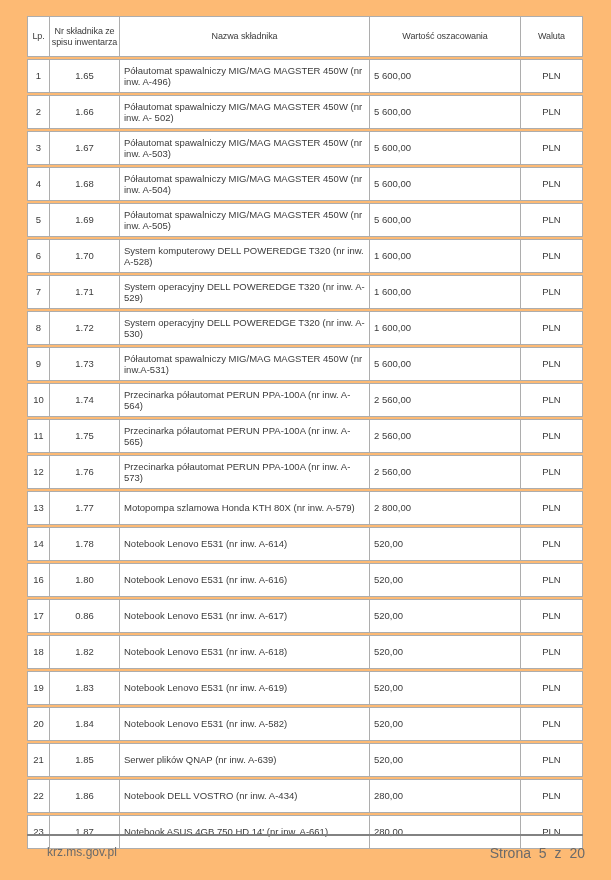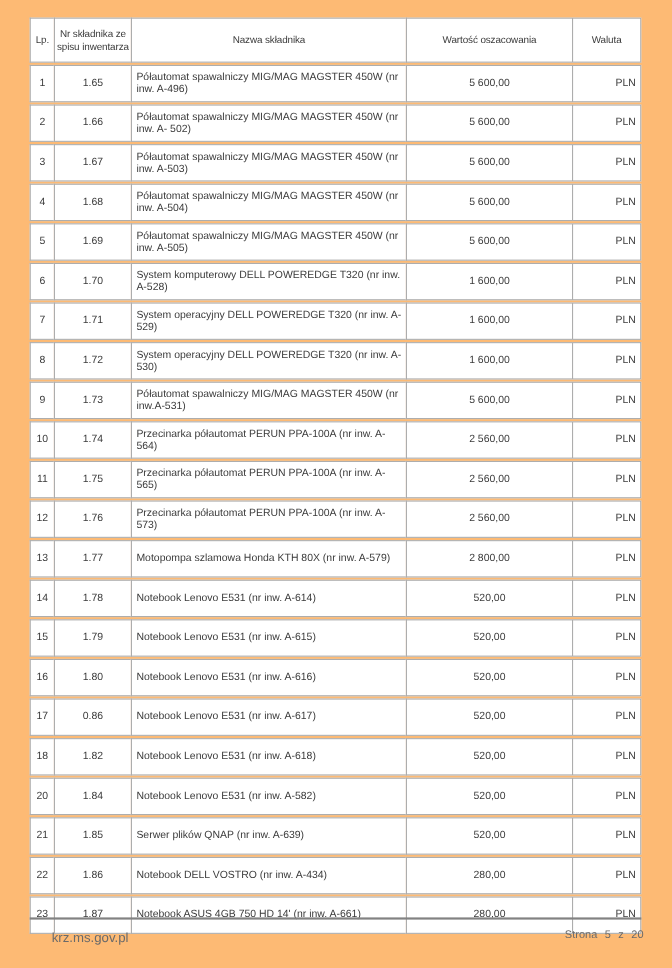--- a/index.html
+++ b/index.html
@@ -48,43 +48,43 @@
     line-height: 1.2;
   }
   table.inv td {
     height: 28px;
     padding: 2px 4px;
     line-height: 1.18;
   }
   td.col-lp     { text-align: center; padding: 2px 1px; }
   td.col-nr     { text-align: center; }
   td.col-name   { text-align: left; }
-  td.col-value  { text-align: center; padding-right: 12px; white-space: nowrap; }
-  td.col-currency { text-align: right; white-space: nowrap; }
+  td.col-value  { text-align: left; padding-right: 12px; white-space: nowrap; }
+  td.col-currency { text-align: center; white-space: nowrap; }
 
   .footer-divider {
     position: absolute;
     left: 27px;
     top: 834px;
     width: 556px;
     height: 2px;
     background: #828282;
   }
   .footer-site {
     position: absolute;
     left: 47px;
     top: 845px;
     font-size: 12px;
     color: #6a6a6a;
   }
   .footer-page {
     position: absolute;
     right: 26px;
     top: 845px;
-    font-size: 10px;
+    font-size: 14px;
     color: #6a6a6a;
     word-spacing: 4px;
   }
 </style>
 </head>
 <body>
 
 <div class="page">
 
   <table class="inv">
@@ -197,44 +197,44 @@
           <td class="col-currency">PLN</td>
         </tr>
         <tr>
           <td class="col-lp">14</td>
           <td class="col-nr">1.78</td>
           <td class="col-name">Notebook Lenovo E531 (nr inw. A-614)</td>
           <td class="col-value">520,00</td>
           <td class="col-currency">PLN</td>
         </tr>
         <tr>
-          <td class="col-lp">15</td>
-          <td class="col-nr">1.79</td>
-          <td class="col-name">Notebook Lenovo E531 (nr inw. A-615)</td>
-          <td class="col-value">520,00</td>
-          <td class="col-currency">PLN</td>
-        </tr>
-        <tr>
           <td class="col-lp">16</td>
           <td class="col-nr">1.80</td>
           <td class="col-name">Notebook Lenovo E531 (nr inw. A-616)</td>
           <td class="col-value">520,00</td>
           <td class="col-currency">PLN</td>
         </tr>
         <tr>
           <td class="col-lp">17</td>
           <td class="col-nr">0.86</td>
           <td class="col-name">Notebook Lenovo E531 (nr inw. A-617)</td>
           <td class="col-value">520,00</td>
           <td class="col-currency">PLN</td>
         </tr>
         <tr>
           <td class="col-lp">18</td>
           <td class="col-nr">1.82</td>
           <td class="col-name">Notebook Lenovo E531 (nr inw. A-618)</td>
+          <td class="col-value">520,00</td>
+          <td class="col-currency">PLN</td>
+        </tr>
+        <tr>
+          <td class="col-lp">19</td>
+          <td class="col-nr">1.83</td>
+          <td class="col-name">Notebook Lenovo E531 (nr inw. A-619)</td>
           <td class="col-value">520,00</td>
           <td class="col-currency">PLN</td>
         </tr>
         <tr>
           <td class="col-lp">20</td>
           <td class="col-nr">1.84</td>
           <td class="col-name">Notebook Lenovo E531 (nr inw. A-582)</td>
           <td class="col-value">520,00</td>
           <td class="col-currency">PLN</td>
         </tr>

